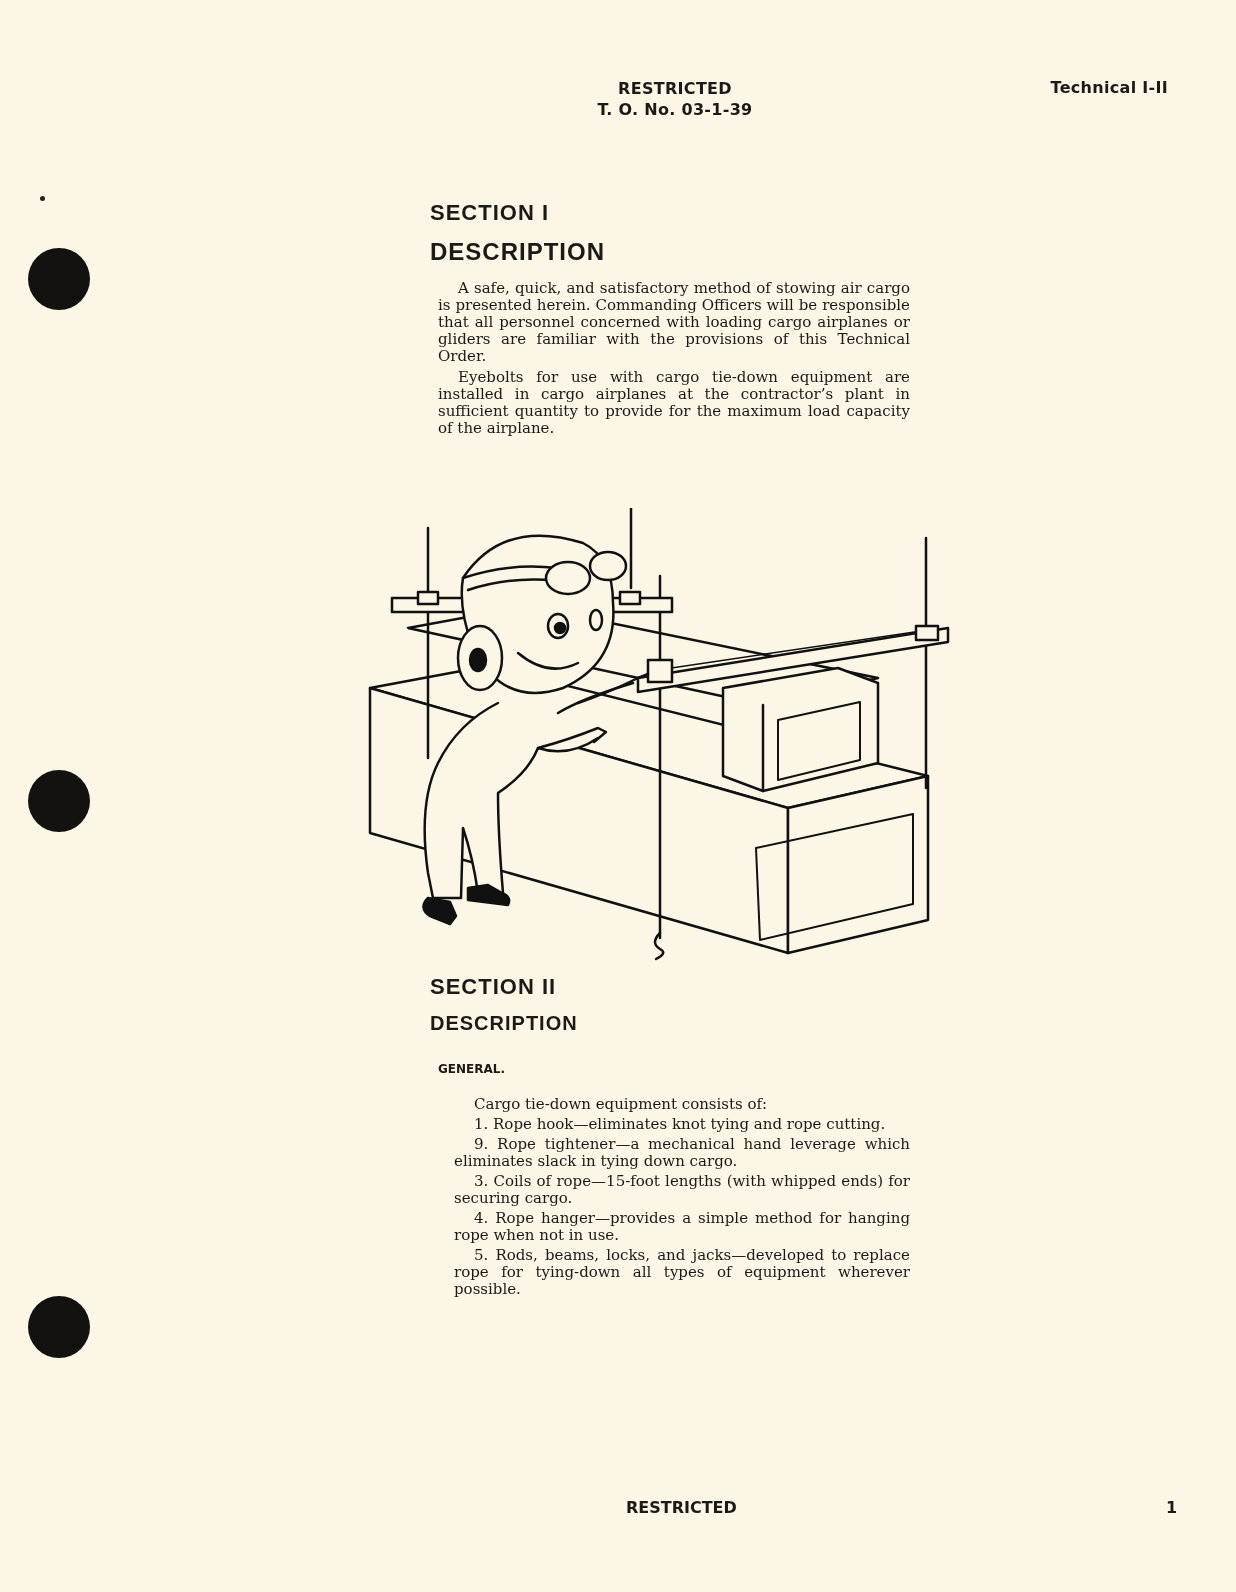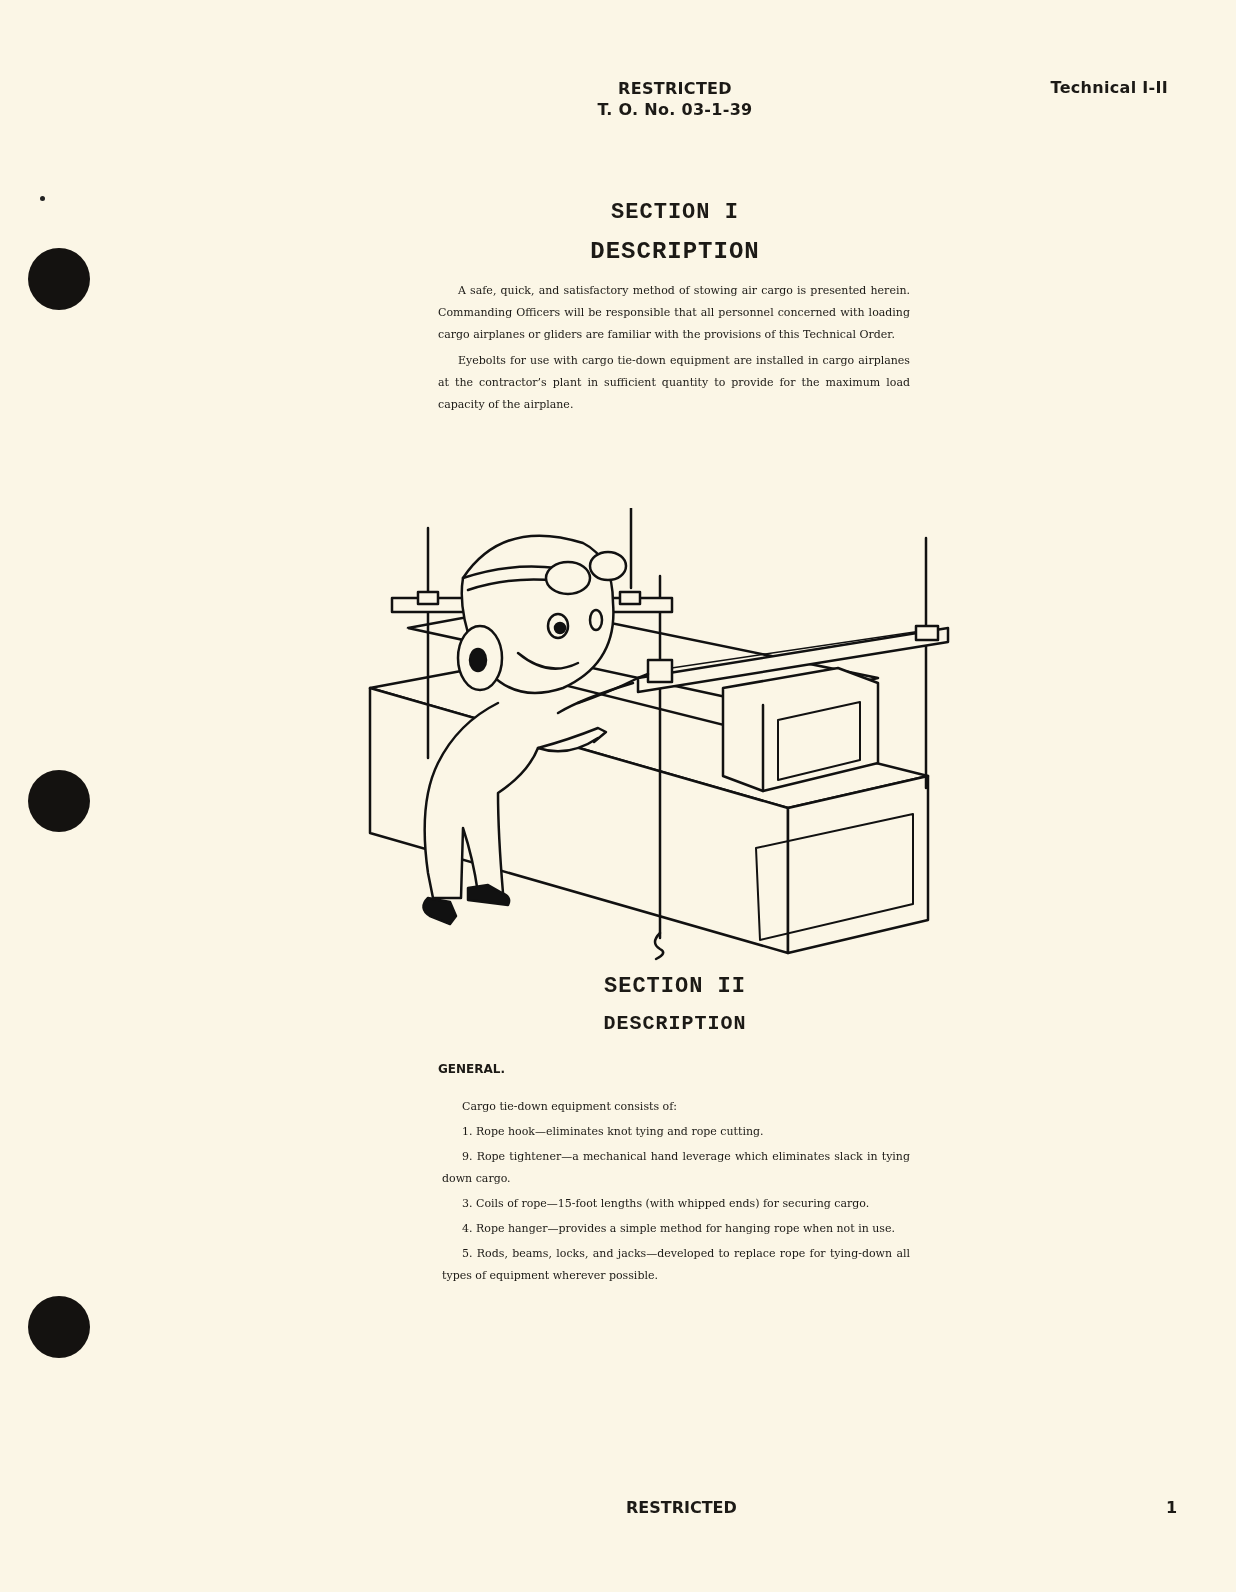--- a/index.html
+++ b/index.html
@@ -6,28 +6,28 @@
     body {
       width: 1236px; height: 1592px; position: relative; overflow: hidden;
       background: #fbf6e6;
       color: #1c1a16;
     }
     .hole { position: absolute; width: 62px; height: 62px; border-radius: 50%; background: #141210; }
     .speck { position: absolute; width: 5px; height: 5px; border-radius: 50%; background: #222; }
     .hdr { position: absolute; font-family: "DejaVu Sans", sans-serif; font-weight: bold; font-size: 16px; letter-spacing: 0.3px; }
     .hdr-center { left: 560px; width: 230px; top: 78px; text-align: center; line-height: 21px; }
     .hdr-right { right: 68px; top: 78px; }
-    .sec-title { position: absolute; left: 430px; width: 490px; text-align: center;
-      font-family: Liberation Mono, monospace; font-weight: 900; font-size: 22px; letter-spacing: 1px; }
+    .sec-title { position: absolute; left: 430px; width: 490px; text-align: left;
+      font-family: Liberation Sans, sans-serif; font-weight: 900; font-size: 22px; letter-spacing: 1px; }
     .body-text { position: absolute; left: 438px; width: 472px;
-      font-family: "DejaVu Serif", serif; font-size: 11px; line-height: 22px; text-align: justify; hyphens: manual; }
+      font-family: "DejaVu Serif", serif; font-size: 15px; line-height: 17px; text-align: justify; hyphens: manual; }
     .body-text p { margin: 0 0 4px 0; text-indent: 20px; }
     .subhead { position: absolute; left: 438px; top: 1062px;
       font-family: "DejaVu Sans", sans-serif; font-weight: bold; font-size: 12px; }
-    .list p { margin: 0 0 3px 4px; text-indent: 20px; }
+    .list p { margin: 0 0 3px 16px; text-indent: 20px; }
     .footer { position: absolute; top: 1498px; font-family: "DejaVu Sans", sans-serif; font-weight: bold; font-size: 16px; }
     .illus { position: absolute; left: 368px; top: 508px; width: 600px; height: 460px; }
   </style>
 </head>
 <body>
 
 <div class="hole" style="left:28px;top:248px;"></div>
 <div class="hole" style="left:28px;top:770px;"></div>
 <div class="hole" style="left:28px;top:1296px;"></div>
 <div class="speck" style="left:40px;top:196px;"></div>

